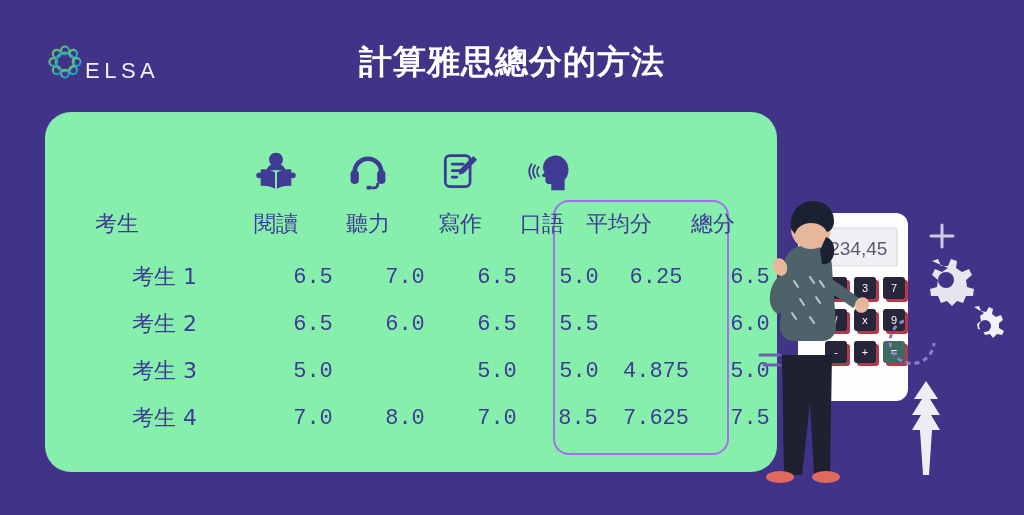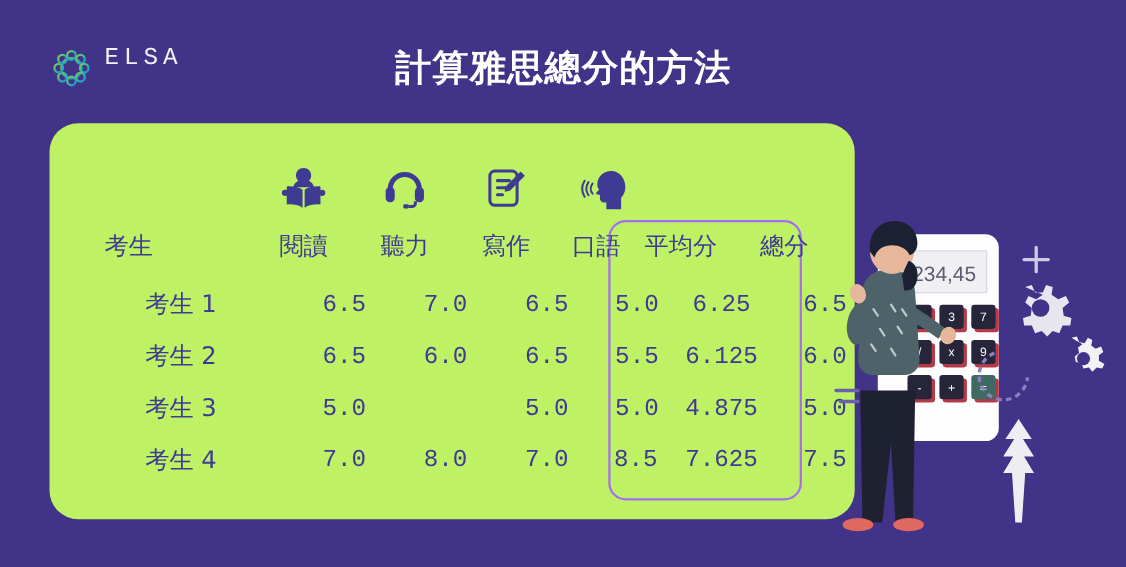--- a/index.html
+++ b/index.html
@@ -8,41 +8,41 @@
     overflow: hidden;
     font-family: "Liberation Sans", "DejaVu Sans", sans-serif;
   }
   body { background: #413388; position: relative; }
 
   
   .header { position: absolute; top: 0; left: 0; width: 1024px; height: 112px; }
 
   .logo-wrap {
     position: absolute; left: 45px; top: 42px;
-    display: flex; align-items: flex-start; gap: 10px; font-family: Liberation Mono, monospace;
+    display: flex; align-items: flex-end; gap: 0;
   }
   .logo-mark { width: 40px; height: 40px; display: block; }
   .logo-text {
     color: #f2f1f7; font-size: 22px; letter-spacing: 4.5px;
     font-weight: 400; line-height: 1;
   }
 
   .page-title {
     position: absolute; left: 0; top: 40px; width: 1024px;
     text-align: center;
     color: #ffffff;
     font-size: 33px; font-weight: bold; letter-spacing: 1px;
     font-family: "DejaVu Sans", "Liberation Sans", sans-serif;
   }
 
   
   .card {
     position: absolute; left: 45px; top: 112px;
     width: 732px; height: 360px;
-    background: #bef264; border-radius: 26px;
+    background: #86efac; border-radius: 26px;
   }
 
   
   .table { position: absolute; left: 0; top: 0; width: 710px; height: 360px; }
 
   .icon-row {
     position: absolute; top: 30px; left: 0; width: 710px; height: 52px;
   }
   .icon-cell {
     position: absolute; top: 0; width: 92px; height: 52px;
@@ -184,21 +184,20 @@
       <div class="cell c-num" style="left:524px;width:100px">6.25</div>
       <div class="cell c-num" style="left:622px">6.5</div>
     </div>
 
     <div class="body-row" style="top:189px">
       <div class="cell c-name">考生 2</div>
       <div class="cell c-num" style="left:185px">6.5</div>
       <div class="cell c-num" style="left:277px">6.0</div>
       <div class="cell c-num" style="left:369px">6.5</div>
       <div class="cell c-num" style="left:451px">5.5</div>
-      <div class="cell c-num" style="left:524px;width:100px">6.125</div>
       <div class="cell c-num" style="left:622px">6.0</div>
     </div>
 
     <div class="body-row" style="top:236px">
       <div class="cell c-name">考生 3</div>
       <div class="cell c-num" style="left:185px">5.0</div>
       <div class="cell c-num" style="left:369px">5.0</div>
       <div class="cell c-num" style="left:451px">5.0</div>
       <div class="cell c-num" style="left:524px;width:100px">4.875</div>
       <div class="cell c-num" style="left:622px">5.0</div>

